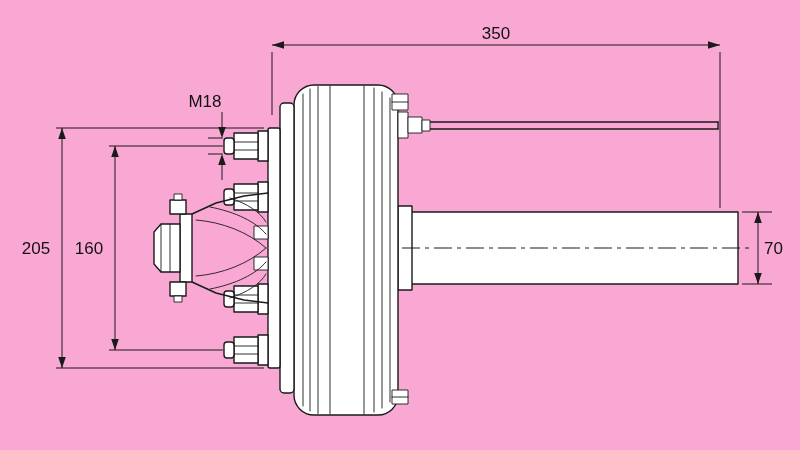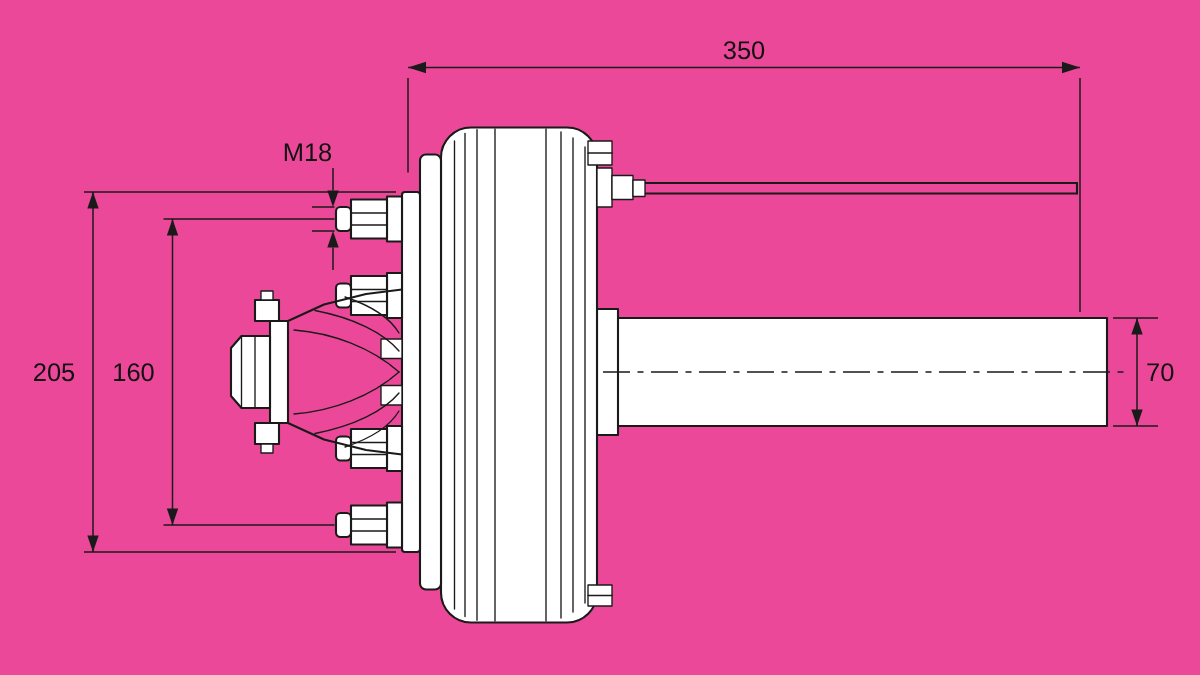--- a/index.html
+++ b/index.html
@@ -1,16 +1,16 @@
 <!DOCTYPE html>
 <html><head>
 <meta charset="utf-8">
 <style>
   html,body{margin:0;padding:0;background:#ffffff;}
-  .sheet{position:relative;width:800px;height:450px;background:#ec4899;overflow:hidden;
+  .sheet{position:relative;width:800px;height:450px;background:#f9a8d4;overflow:hidden;
          font-family:"Liberation Sans",sans-serif;}
   svg{display:block;}
   .ol   {fill:none;stroke:#1a1a1a;stroke-width:1.4;stroke-linejoin:round;stroke-linecap:round;}
   .olf  {fill:#ffffff;stroke:#1a1a1a;stroke-width:1.4;stroke-linejoin:round;}
   .thin {fill:none;stroke:#1a1a1a;stroke-width:0.9;stroke-linejoin:round;stroke-linecap:round;}
   .thinf{fill:#ffffff;stroke:#1a1a1a;stroke-width:0.9;stroke-linejoin:round;}
   .dim  {stroke:#1a1a1a;stroke-width:1;fill:none;}
   .dimarrow{fill:#1a1a1a;stroke:none;}
   .dimtext{font:17px "Liberation Sans",sans-serif;fill:#111111;}
   .center{stroke:#1a1a1a;stroke-width:1;stroke-dasharray:18 5 4 5;fill:none;}

